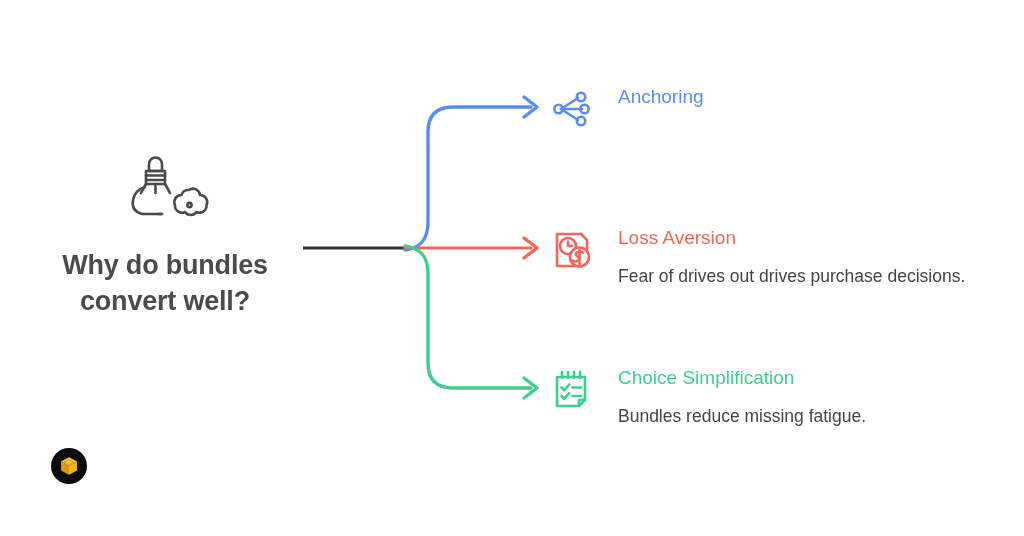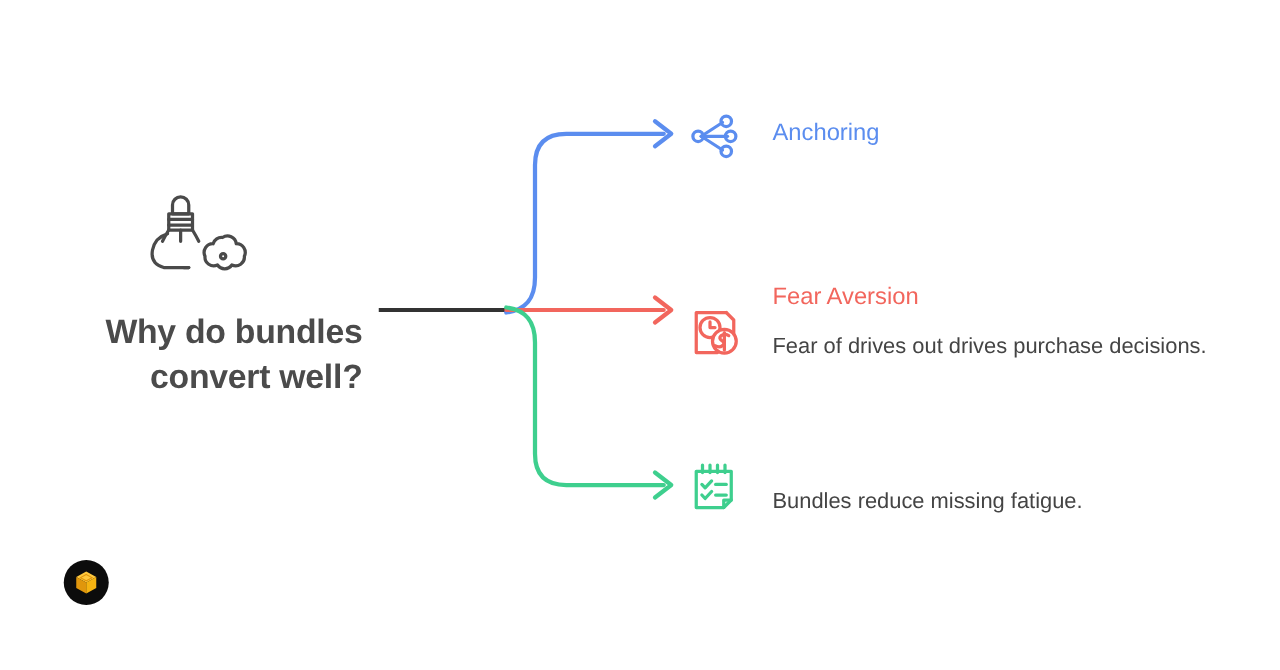--- a/index.html
+++ b/index.html
@@ -20,24 +20,24 @@
     position: absolute;
     left: 0;
     top: 0;
     width: 1024px;
     height: 536px;
   }
 
   
   .topic {
     position: absolute;
-    left: 18px;
+    left: 29px;
     top: 148px;
     width: 272px;
-    text-align: right;
+    text-align: center;
   }
   .topic-icon {
     width: 100px;
     height: 86px;
     margin: 0 auto 14px auto;
     display: block;
   }
   .topic-title {
     font-size: 27px;
     font-weight: bold;
@@ -53,21 +53,21 @@
     top: 0;
     width: 1024px;
     height: 536px;
     pointer-events: none;
   }
 
   
   .branch {
     position: absolute;
     display: flex;
-    align-items: flex-end;
+    align-items: flex-start;
   }
   .branch-icon {
     width: 46px;
     height: 46px;
     flex: 0 0 46px;
   }
   .branch-text {
     margin-left: 24px;
     width: 395px;
   }
@@ -181,41 +181,42 @@
 
         <circle cx="20" cy="19" r="8"></circle>
         <path d="M20 14.5 V19 H24"></path>
 
         <circle cx="31.5" cy="30" r="9.5" fill="#ffffff"></circle>
         <path d="M35 25.5 q-3.5 -2 -6 0 q-2.5 2 0.5 4 q3 2 0.5 4 q-2.5 2 -6 0"></path>
         <path d="M31.5 23 V37"></path>
       </g>
     </svg>
     <div class="branch-text">
-      <div class="branch-label label-loss">Fear Aversion</div>
+      <div class="branch-label label-loss">Loss Aversion</div>
       <div class="branch-desc">Fear of drives out drives purchase decisions.</div>
     </div>
   </div>
 
   <div class="branch" id="branch-choice">
     <svg class="branch-icon" viewBox="0 0 46 46" fill="none">
       <g stroke="#3ecf8e" stroke-width="2.6" stroke-linecap="round" stroke-linejoin="round" fill="none">
 
         <path d="M14 5 V11 M20 5 V11 M26 5 V11 M32 5 V11"></path>
 
         <path d="M9 10 H37 V33 L31 39 H9 Z"></path>
         <path d="M37 33 H31 V39"></path>
 
         <path d="M13.5 20.5 l2.6 2.8 l5.2 -5.6"></path>
         <path d="M24.5 20.5 H33"></path>
         <path d="M13.5 29 l2.6 2.8 l5.2 -5.6"></path>
         <path d="M24.5 29 H33"></path>
       </g>
     </svg>
     <div class="branch-text">
+      <div class="branch-label label-choice">Choice Simplification</div>
       <div class="branch-desc">Bundles reduce missing fatigue.</div>
     </div>
   </div>
 
   <div class="badge">
     <svg width="24" height="24" viewBox="0 0 24 24">
       <g>
 
         <path d="M12 3.2 L20 7.6 L12 12 L4 7.6 Z" fill="#ffc83d"></path>
         <path d="M4 7.6 L12 12 L12 20.8 L4 16.4 Z" fill="#e0960c"></path>

